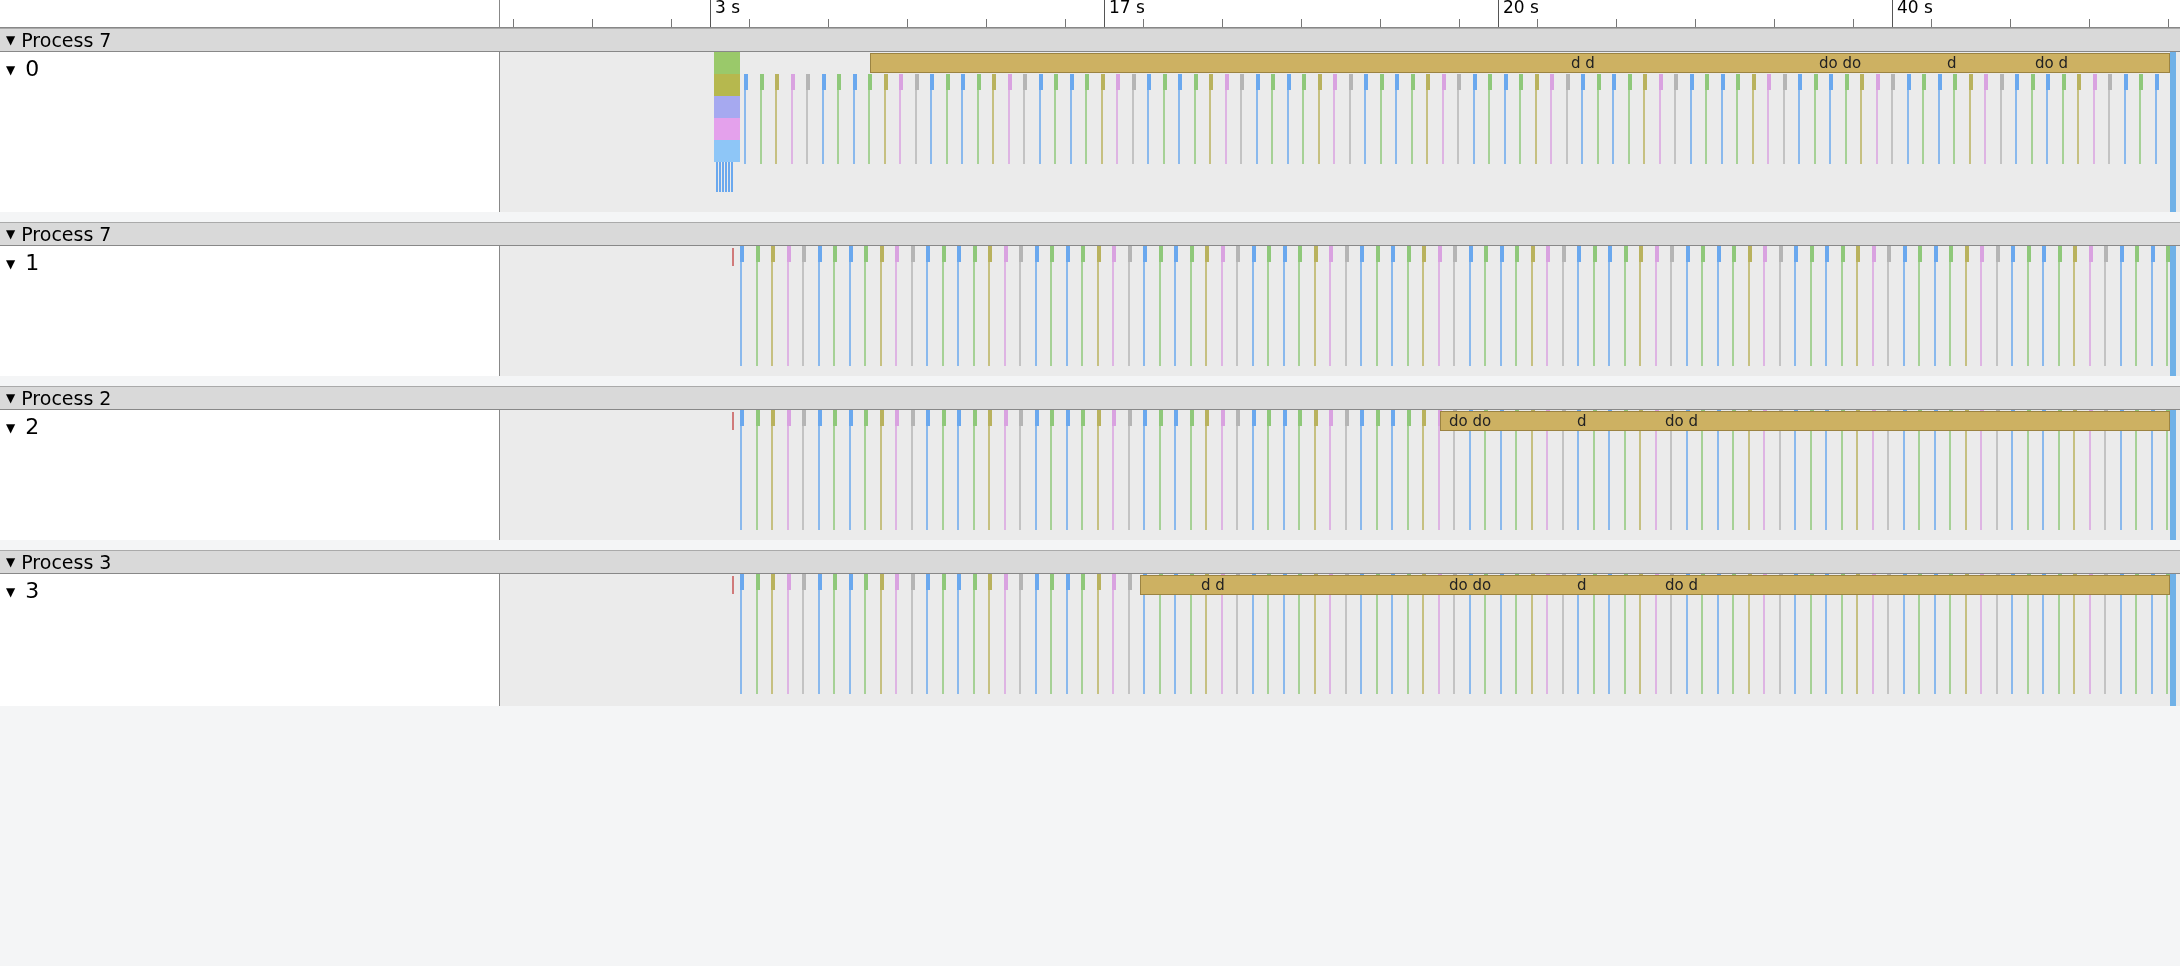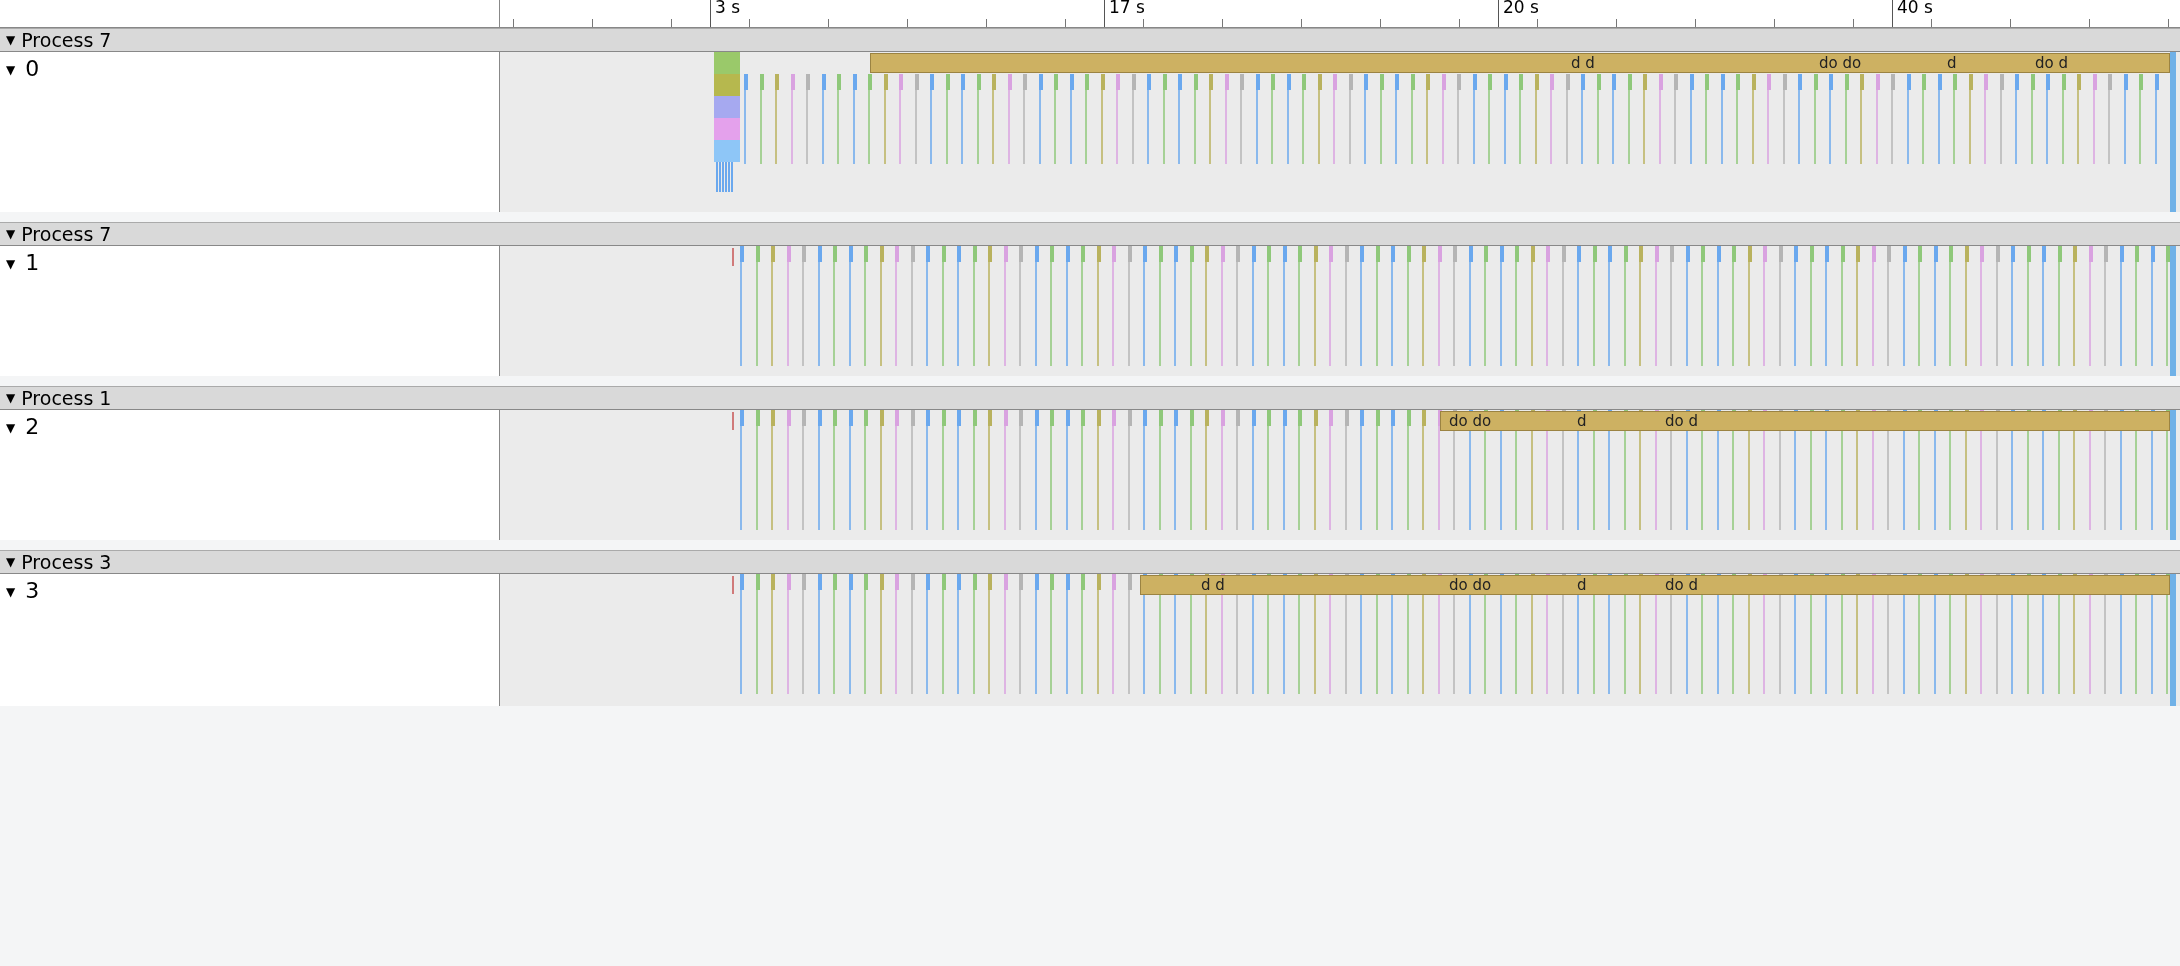--- a/index.html
+++ b/index.html
@@ -461,21 +461,21 @@
           <div class="vstrip" style="left: 1635px; top: 0px; height: 16px; width: 4px; background: rgb(143, 200, 122);"></div>
           <div class="vstrip" style="left: 1650.5px; top: 0px; height: 120px; width: 2px; background: rgb(106, 168, 238); opacity: 0.75;"></div>
           <div class="vstrip" style="left: 1650.5px; top: 0px; height: 16px; width: 4px; background: rgb(106, 168, 238);"></div>
           <div class="vstrip" style="left: 1666px; top: 0px; height: 120px; width: 2px; background: rgb(143, 200, 122); opacity: 0.75;"></div>
           <div class="vstrip" style="left: 1666px; top: 0px; height: 16px; width: 4px; background: rgb(143, 200, 122);"></div>
           <div class="cursor" style="left: 1670px;"></div>
         </div>
       </div>
       <div class="process-header">
         <span class="tri">▼</span>
-        <span>Process 1</span>
+        <span>Process 2</span>
       </div>
       <div class="thread-row" style="height: 130px;">
         <div class="thread-gutter"><span class="tri">▼</span><span>2</span></div>
         <div class="track">
           <div class="vstrip" style="left: 232px; top: 2px; height: 18px; width: 2px; background: rgb(208, 122, 122);"></div>
           <div class="vstrip" style="left: 240px; top: 0px; height: 120px; width: 2px; background: rgb(106, 168, 238); opacity: 0.75;"></div>
           <div class="vstrip" style="left: 240px; top: 0px; height: 16px; width: 4px; background: rgb(106, 168, 238);"></div>
           <div class="vstrip" style="left: 255.5px; top: 0px; height: 120px; width: 2px; background: rgb(143, 200, 122); opacity: 0.75;"></div>
           <div class="vstrip" style="left: 255.5px; top: 0px; height: 16px; width: 4px; background: rgb(143, 200, 122);"></div>
           <div class="vstrip" style="left: 271px; top: 0px; height: 120px; width: 2px; background: rgb(185, 178, 94); opacity: 0.75;"></div>

